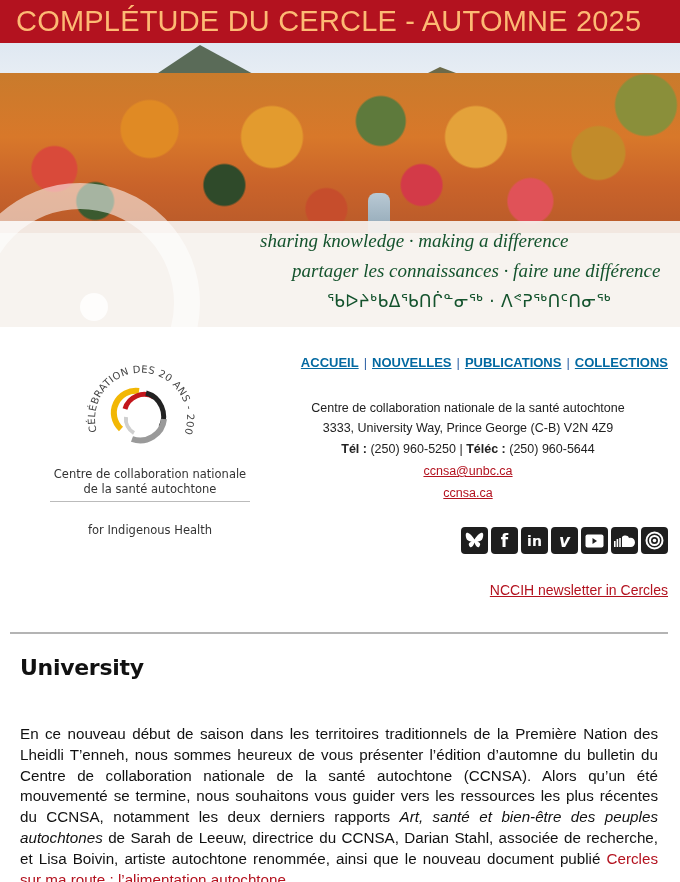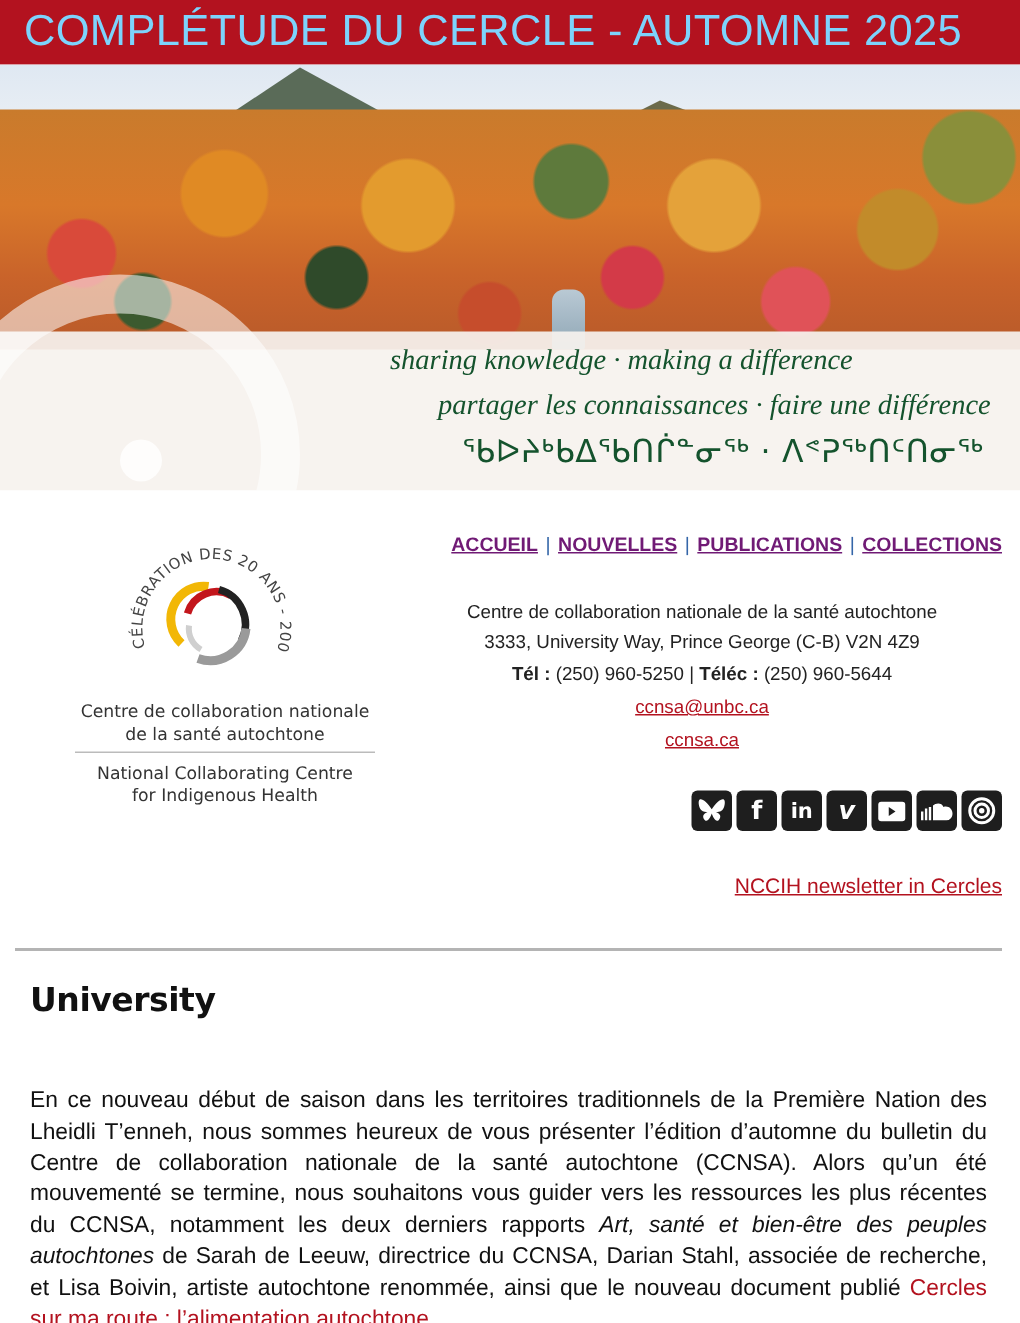--- a/index.html
+++ b/index.html
@@ -1,18 +1,18 @@
 <!DOCTYPE html>
 <html><head>
 <meta charset="utf-8">
 <style>
   html, body { margin: 0; padding: 0; background: #ffffff; }
   body { width: 680px; height: 882px; overflow: hidden; position: relative; font-family: "Liberation Sans", sans-serif; }
 
-  .title-bar { position: absolute; left: 0; top: 0; width: 680px; height: 43px; background: #b3121f; color: #7dd3fc; }
+  .title-bar { position: absolute; left: 0; top: 0; width: 680px; height: 43px; background: #b3121f; color: #fdba74; }
   .title-bar .title { position: absolute; left: 16px; top: 4px; font-family: "Liberation Sans", sans-serif; font-size: 29px; line-height: 34px; letter-spacing: 0.2px; white-space: nowrap; }
 
   .hero { position: absolute; left: 0; top: 43px; width: 680px; height: 284px; overflow: hidden; }
   .hero .sky { position: absolute; left: 0; top: 0; width: 680px; height: 60px; background: linear-gradient(180deg, #dfe8f2 0%, #eef2f6 100%); }
   .hero .mtn1 { position: absolute; left: 110px; top: 2px; width: 0; height: 0; border-left: 90px solid transparent; border-right: 110px solid transparent; border-bottom: 60px solid #5a6b58; }
   .hero .mtn2 { position: absolute; left: 350px; top: 24px; width: 0; height: 0; border-left: 90px solid transparent; border-right: 120px solid transparent; border-bottom: 45px solid #6b6a4a; }
   .hero .forest { position: absolute; left: 0; top: 30px; width: 680px; height: 160px;
     background:
       radial-gradient(circle at 8% 60%, #d94a3a 0 22px, transparent 24px),
       radial-gradient(circle at 22% 35%, #e08a24 0 28px, transparent 30px),
@@ -28,33 +28,33 @@
       radial-gradient(circle at 56% 30%, #5e7a3c 0 24px, transparent 26px),
       linear-gradient(180deg, #c97b2c 0%, #d8782a 40%, #c9632a 70%, #b85a2a 100%);
   }
   .hero .river { position: absolute; left: 368px; top: 150px; width: 22px; height: 40px; background: linear-gradient(180deg, #b9c9d4, #8fa6b5); border-radius: 8px 8px 2px 2px; }
   .hero .fade { position: absolute; left: 0; top: 178px; width: 680px; height: 106px; background: rgba(246, 242, 238, 0.93); }
   .hero .watermark { position: absolute; left: -40px; top: 140px; width: 240px; height: 240px; border-radius: 50%; border: 26px solid rgba(255,255,255,0.55); box-sizing: border-box; }
   .hero .watermark-dot { position: absolute; left: 80px; top: 250px; width: 28px; height: 28px; border-radius: 50%; background: rgba(255,255,255,0.8); }
   .tagline { position: absolute; font-family: "Liberation Serif", serif; font-style: italic; color: #14532d; font-size: 19px; line-height: 22px; white-space: nowrap; }
   .tagline.en { left: 260px; top: 230px; }
   .tagline.fr { left: 292px; top: 260px; }
-  .tagline.iu { left: 308px; top: 290px; font-style: normal; font-family: "DejaVu Sans", sans-serif; font-size: 21px; letter-spacing: 0.5px; }
+  .tagline.iu { left: 327px; top: 290px; font-style: normal; font-family: "DejaVu Sans", sans-serif; font-size: 17px; letter-spacing: 0.5px; }
 
   .logo-block { position: absolute; left: 40px; top: 345px; width: 220px; height: 200px; }
   .logo-ring { position: absolute; left: 36px; top: 8px; width: 130px; height: 112px; }
   .logo-text { position: absolute; left: 0; width: 220px; text-align: center; font-family: "DejaVu Sans", sans-serif; font-size: 11.5px; color: #333; line-height: 15px; }
   .logo-text.fr1 { top: 122px; }
   .logo-text.fr2 { top: 137px; }
   .logo-divider { position: absolute; left: 10px; top: 156px; width: 200px; height: 1px; background: #bbbbbb; }
   .logo-text.en1 { top: 163px; }
   .logo-text.en2 { top: 178px; }
 
   .nav { position: absolute; right: 12px; top: 355px; font-family: "Liberation Sans", sans-serif; font-size: 13px; font-weight: bold; white-space: nowrap; color: #3466a8; }
-  .nav a { color: #701a75; text-decoration: underline; text-align: center; }
+  .nav a { color: #0369a1; text-decoration: underline; text-align: center; }
   .nav .sep { color: #3466a8; margin: 0 5px; font-weight: normal; }
 
   .contact { position: absolute; right: 12px; width: 400px; text-align: center; font-family: "Liberation Sans", sans-serif; font-size: 12.5px; color: #222; line-height: 18px; white-space: nowrap; }
   .contact.name { top: 399px; }
   .contact.addr { top: 419px; }
   .contact.tel { top: 440px; }
   .contact.tel b { font-weight: bold; }
   .contact.email { top: 462px; }
   .contact.web { top: 484px; }
   .contact a { color: #b3121f; text-decoration: underline; }
@@ -104,21 +104,20 @@
     </text>
     <path d="M 45 76 A 22 22 0 0 1 63 38" stroke="#f2b705" stroke-width="6" fill="none"></path>
     <path d="M 49 56 A 20 20 0 0 1 78 44" stroke="#c3161c" stroke-width="5" fill="none"></path>
     <path d="M 70 40 A 24 24 0 0 1 85 74" stroke="#222222" stroke-width="5" fill="none"></path>
     <path d="M 88 66 A 24 24 0 0 1 56 86" stroke="#9a9a9a" stroke-width="6" fill="none"></path>
     <path d="M 58 80 A 16 16 0 0 1 50 64" stroke="#cfcfcf" stroke-width="4" fill="none"></path>
   </svg>
   <div class="logo-text fr1">Centre de collaboration nationale</div>
   <div class="logo-text fr2">de la santé autochtone</div>
   <div class="logo-divider"></div>
-  <div class="logo-text en1">National Collaborating Centre</div>
   <div class="logo-text en2">for Indigenous Health</div>
 </div>
 
 <div class="nav">
   <a>ACCUEIL</a><span class="sep">|</span><a>NOUVELLES</a><span class="sep">|</span><a>PUBLICATIONS</a><span class="sep">|</span><a>COLLECTIONS</a>
 </div>
 
 <div class="contact name">Centre de collaboration nationale de la santé autochtone</div>
 <div class="contact addr">3333, University Way, Prince George (C-B) V2N 4Z9</div>
 <div class="contact tel"><b>Tél :</b> <span>(250) 960-5250</span> <span>|</span> <b>Téléc :</b> <span>(250) 960-5644</span></div>

